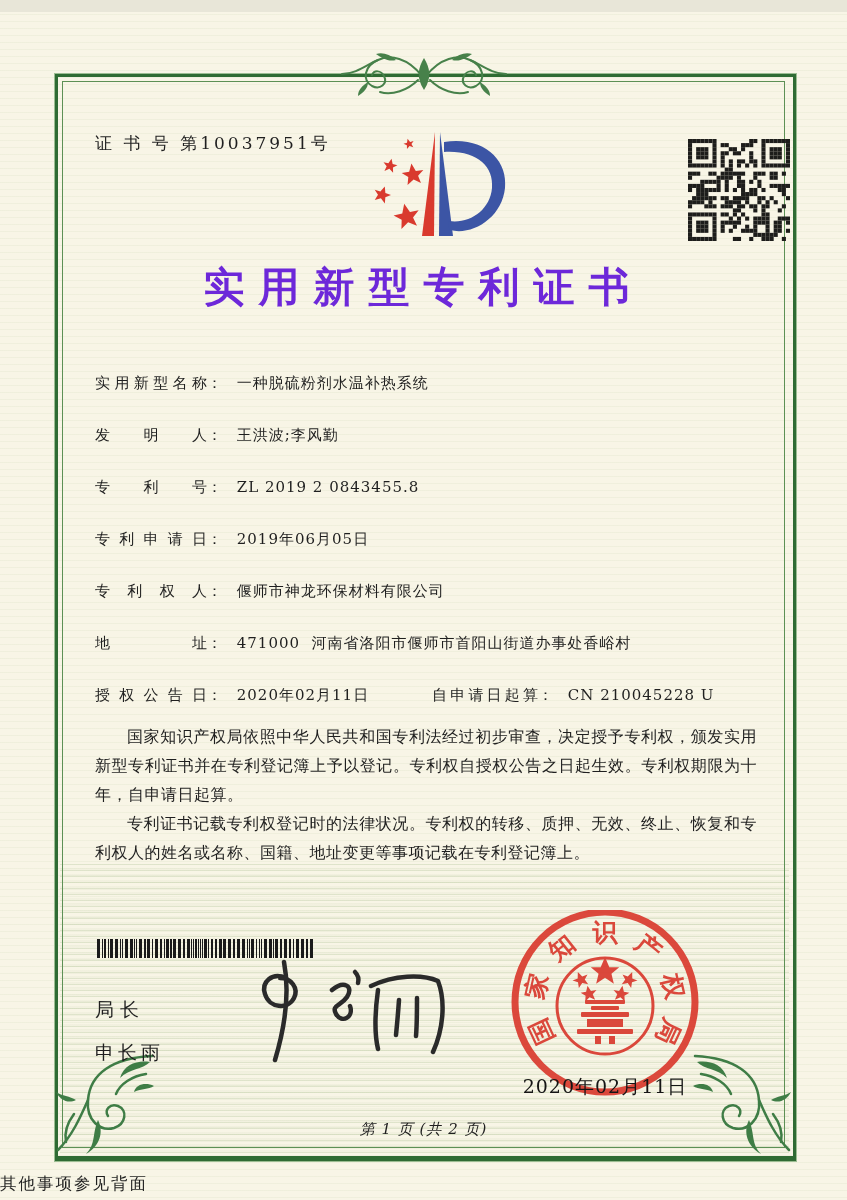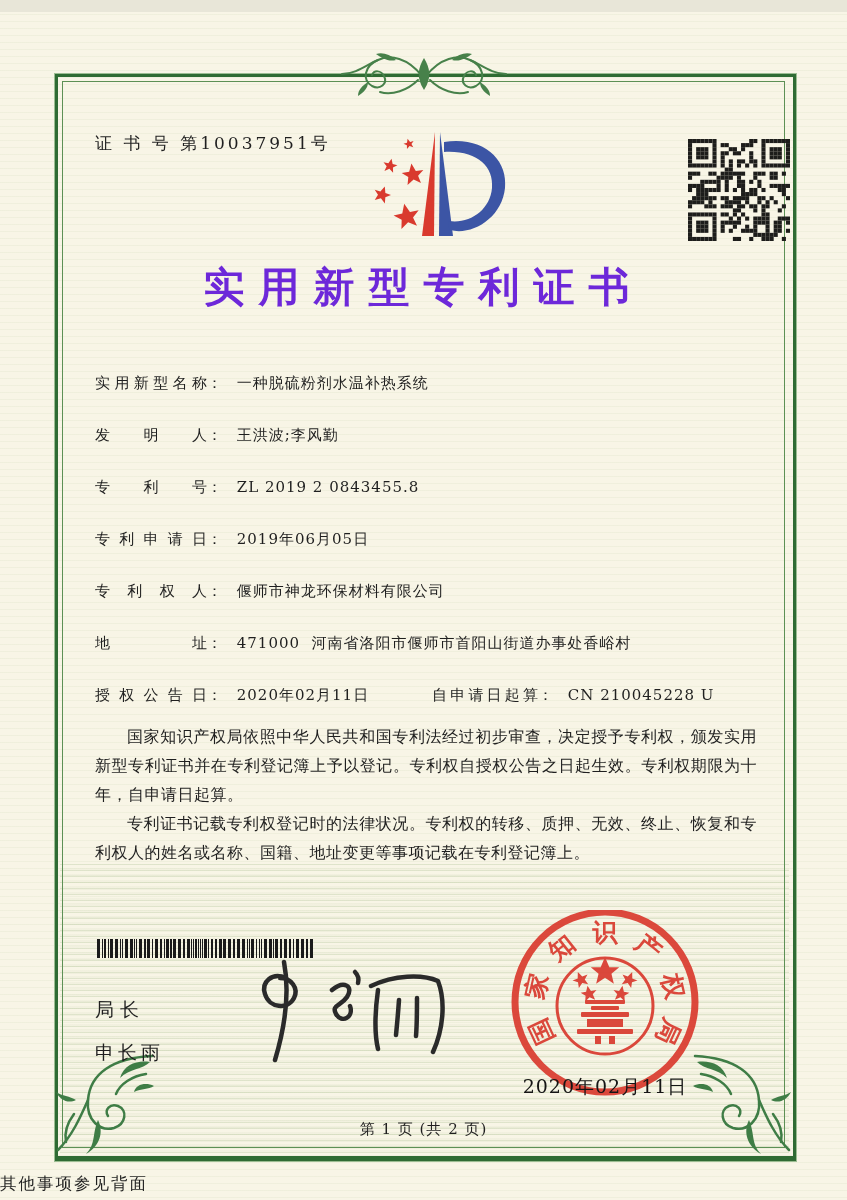--- a/index.html
+++ b/index.html
@@ -48,21 +48,21 @@
     position:absolute; left:95px; top:710px; width:662px;
     font-size:16px; line-height:29px; text-align:justify; letter-spacing:0.5px;
   }
   .body-text p { margin:0; text-indent:2em; }
   .barcode-svg { position:absolute; left:97px; top:927px; }
   .director-title { position:absolute; left:95px; top:985px; font-size:19px; letter-spacing:6px; }
   .director-name { position:absolute; left:95px; top:1028px; font-size:19px; letter-spacing:4px; }
   .signature-svg { position:absolute; left:228px; top:942px; }
   .seal-svg { position:absolute; left:503px; top:898px; }
   .seal-date { position:absolute; left:503px; width:204px; top:1062px; text-align:center; font-size:19px; letter-spacing:1px; color:#151515; z-index:3; }
-  .page-info { position:absolute; left:0; right:0; top:1108px; text-align:center; font-size:15px; letter-spacing:1px; }
+  .page-info { position:absolute; left:0; right:0; top:1108px; text-align:center; font-size:15px; letter-spacing:1px;font-style:italic; }
   .back-note { position:absolute; left:0; right:0; top:1161px; text-align:left; font-size:16.5px; letter-spacing:2px; }
   .ornament { position:absolute; pointer-events:none; }
   .orn-top { left:338px; top:34px; }
   .orn-bl { left:48px; top:1036px; }
   .orn-br { left:689px; top:1036px; transform:scaleX(-1); }
 </style>
 </head>
 <body>
 
 <div class="page">

